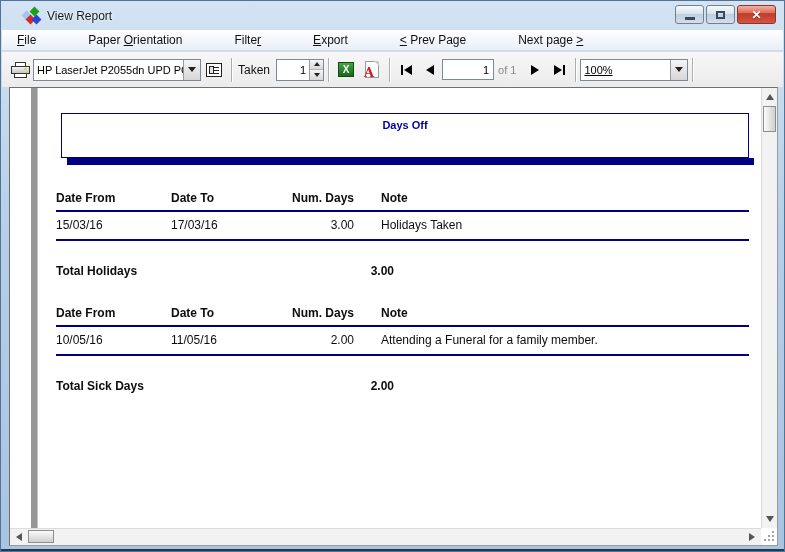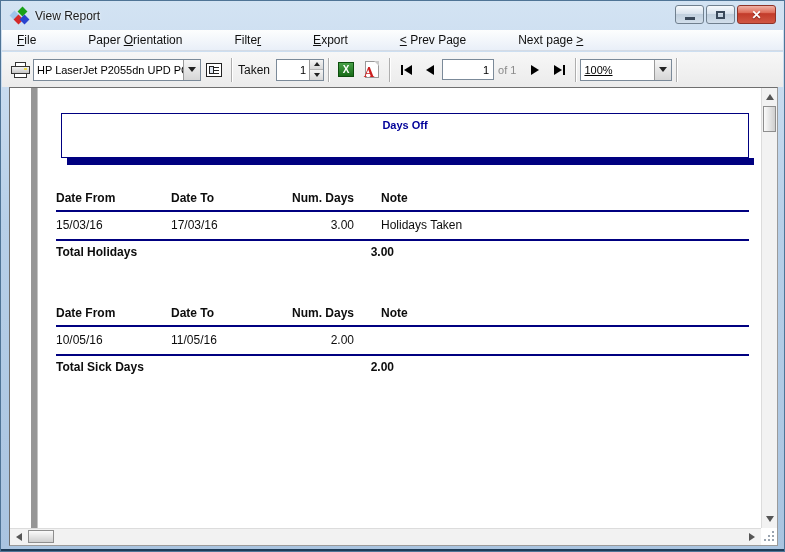--- a/index.html
+++ b/index.html
@@ -3,21 +3,21 @@
 <meta charset="utf-8">
 <style>
   * { margin:0; padding:0; box-sizing:border-box; }
   html,body { width:785px; height:552px; overflow:hidden; font-family:"Liberation Sans",sans-serif; }
   .window{ position:relative; width:785px; height:552px;
     background:linear-gradient(#d3e3f3,#b7cfe8 40%,#a9c4e0);
     border:1px solid #4f7496; }
   .bottom-edge{ position:absolute; left:0; right:0; bottom:0; height:2px; background:#1d3c58; }
 
   
-  .titlebar{ position:absolute; left:0; right:0; top:0; height:29px; display:flex; align-items:center; padding-left:9px; }
+  .titlebar{ position:absolute; left:0; right:0; top:0; height:29px; display:flex; align-items:center; padding-left:21px; }
   .app-icon{ position:relative; width:18px; height:16px; margin-right:7px; }
   .app-icon span{ position:absolute; width:7px; height:7px; transform:rotate(45deg); }
   .d-pale{ left:1px; top:4px; background:#9fc6ec; width:9px; height:9px; }
   .d-green{ left:9px; top:0; background:#19a119; }
   .d-red{ left:5px; top:8px; background:#d42a2a; }
   .d-blue{ left:11px; top:8px; background:#2a43cf; }
   .title-text{ font-size:12px; color:#1b1b1b; text-shadow:0 0 3px #ffffff; }
   .winbtns{ position:absolute; right:8px; top:4px; display:flex; gap:2px; }
   .winbtn{ width:29px; height:19px; border:1px solid #70808f; border-radius:3px;
     background:linear-gradient(#f7fafd,#d9e3ee 45%,#bfcedd 46%,#d2dfeb);
@@ -47,21 +47,21 @@
   .printer-icon .body{ position:absolute; top:4px; left:0; width:19px; height:8px; background:linear-gradient(#f2f2f2,#c6c6c6); border:1px solid #333; }
   .printer-icon .led{ position:absolute; top:6px; right:3px; width:3px; height:2px; background:#e8d44d; }
   .printer-icon .tray{ position:absolute; bottom:0; left:3px; width:13px; height:5px; background:#fff; border:1px solid #333; }
 
   .combo{ height:22px; border:1px solid #7b8a99; background:#fff; display:flex; align-items:center; }
   .combo .combo-text{ flex:1; font-size:11px; padding:0 3px; white-space:nowrap; overflow:hidden; color:#000; }
   .combo .combo-arrow{ width:17px; height:20px; border-left:1px solid #9a9a9a;
     background:linear-gradient(#f5f5f5,#d6d6d6); display:flex; align-items:center; justify-content:center; }
   .tri-down{ width:0; height:0; border-left:4px solid transparent; border-right:4px solid transparent; border-top:5px solid #222; }
   .printer-combo{ width:168px; }
-  .zoom-combo{ width:92px;text-decoration:underline; }
+  .zoom-combo{ width:108px;text-decoration:underline; }
 
   .props-icon{ position:relative; width:16px; height:14px; border:1px solid #222; background:#fff; }
   .props-icon .blk{ position:absolute; left:2px; top:2px; width:5px; height:8px; border:1px solid #222; background:#dfe6f0; }
   .props-icon .l1,.props-icon .l2,.props-icon .l3{ position:absolute; right:2px; width:5px; height:1px; background:#222; }
   .props-icon .l1{ top:3px; } .props-icon .l2{ top:6px; } .props-icon .l3{ top:9px; }
 
   .spinbox{ width:48px; height:22px; border:1px solid #7b8a99; background:#fff; display:flex; }
   .spinbox input{ flex:1; width:28px; border:none; outline:none; font-size:11px; text-align:right; padding-right:3px; font-family:"Liberation Sans",sans-serif; }
   .spin-col{ width:14px; display:flex; flex-direction:column; border-left:1px solid #9a9a9a; }
   .spin-btn{ flex:1; background:linear-gradient(#f5f5f5,#d8d8d8); border-bottom:1px solid #b5b5b5; display:flex; align-items:center; justify-content:center; }
@@ -110,21 +110,21 @@
   .rep-title{ margin-top:6px; font-size:13.5px; font-weight:bold; color:#000099; }
   .rep-subtitle{ margin-top:5px; font-size:11px; font-weight:bold; color:#000099; }
   .report-shadowbar{ position:absolute; left:57px; top:70px; width:687px; height:7px; background:#000080; }
 
   .section{ position:absolute; left:46px; width:693px; }
   .sec-heading{ font-size:13.5px; font-weight:bold; color:#000099; text-decoration:underline; margin-bottom:19px; }
   .row{ display:grid; grid-template-columns:115px 112px 71px 27px 1fr; font-size:12px; color:#0d0d0d; }
   .row .num{ text-align:right; }
   .row.hdr{ font-weight:bold; padding-bottom:5px; border-bottom:2px solid #000080; }
   .row.data{ padding-top:6px; padding-bottom:7px; border-bottom:2px solid #000080; }
-  .row.total{ padding-top:4px; font-weight:bold;gap:20px; }
+  .row.total{ padding-top:23px; font-weight:bold;gap:20px; }
   .row.total .tlabel{ grid-column:1 / 3; }
 </style>
 </head>
 <body>
 
 <div class="window">
 
   <div class="titlebar">
     <div class="app-icon">
       <span class="d-pale"></span>
@@ -265,20 +265,21 @@
         <div>Date To</div>
         <div class="num">Num. Days</div>
         <div></div>
         <div>Note</div>
       </div>
       <div class="row data">
         <div>10/05/16</div>
         <div>11/05/16</div>
         <div class="num">2.00</div>
         <div></div>
+        <div>Attending a Funeral for a family member.</div>
       </div>
       <div class="row total">
         <div class="tlabel">Total Sick Days</div>
         <div class="num">2.00</div>
         <div></div>
         <div></div>
       </div>
     </div>
 
     <div class="vscroll">

